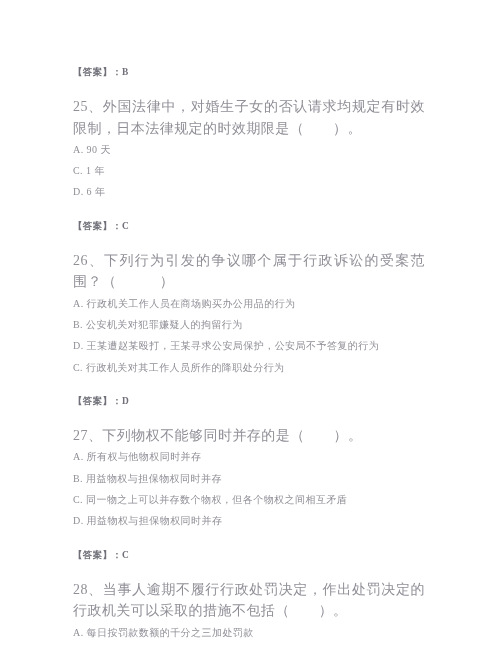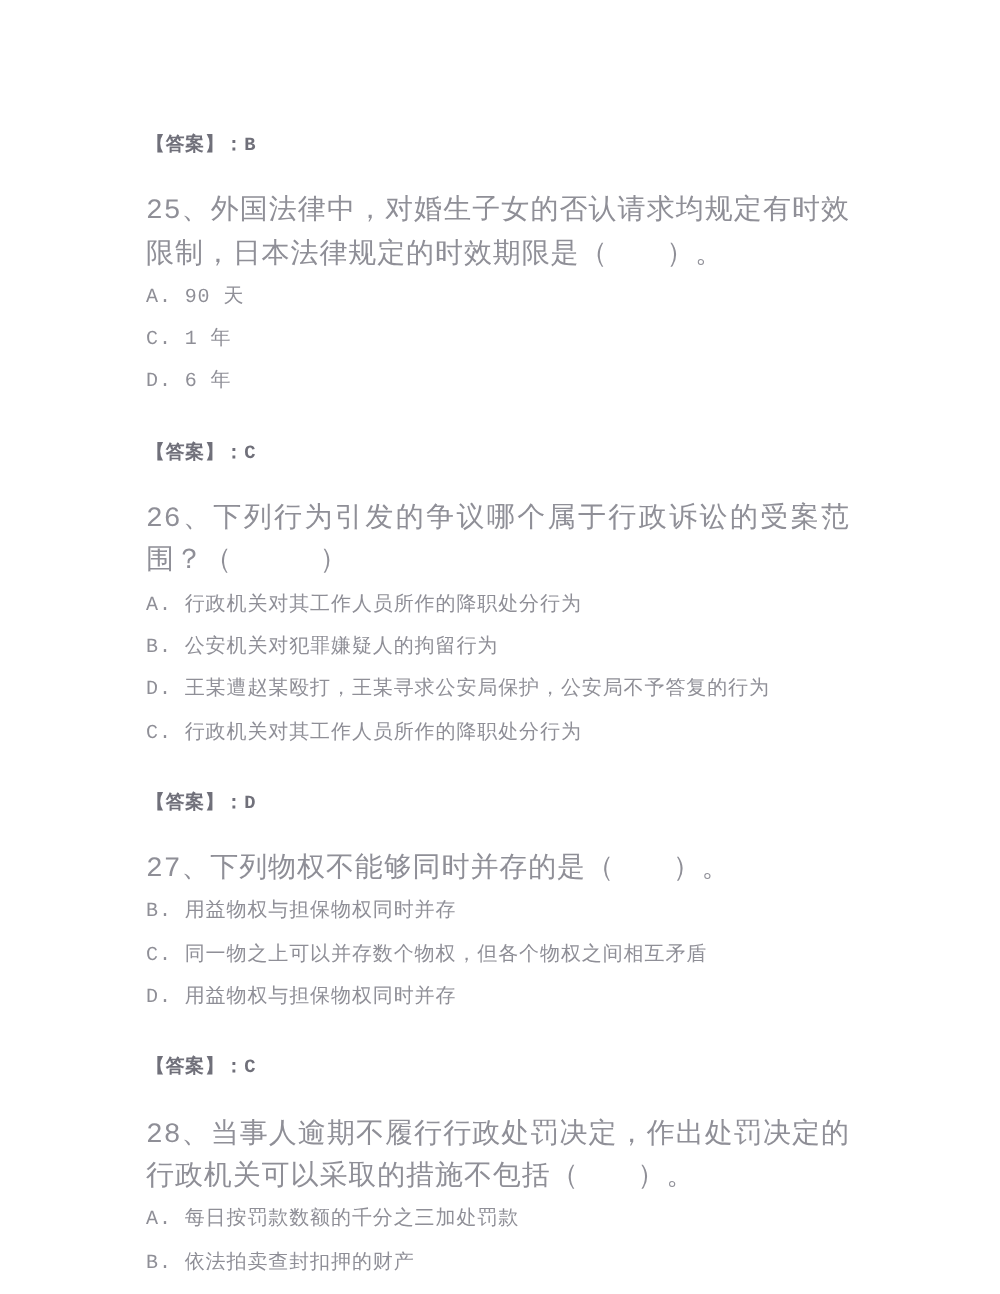--- a/index.html
+++ b/index.html
@@ -13,21 +13,20 @@
     font-family: "Liberation Serif", "DejaVu Serif", serif;
     overflow: hidden;
   }
   .page {
     position: relative;
     width: 482px;
     height: 647px;
     background: #ffffff;
     box-sizing: border-box;
     padding: 62px 100px 0 73px;
-    font-family: Liberation Mono, monospace;
   }
   .doc-body {
     width: 352px;
   }
   .line {
     font-size: 10px;
     line-height: 21.3px;
     color: #8f8f97;
     letter-spacing: 0.45px;
     white-space: nowrap;
@@ -74,32 +73,33 @@
       <div class="line">C. 1 年</div>
       <div class="line">D. 6 年</div>
     </div>
 
     <div class="block-answer">
       <div class="answer">【答案】：C</div>
     </div>
 
     <div class="block-question">
       <div class="q-stem">26、下列行为引发的争议哪个属于行政诉讼的受案范围？（　　　）</div>
-      <div class="line">A. 行政机关对其工作人员所作的降职处分行为</div>
+      <div class="line">A. 行政机关工作人员在商场购买办公用品的行为</div>
       <div class="line">B. 公安机关对犯罪嫌疑人的拘留行为</div>
       <div class="line">D. 王某遭赵某殴打，王某寻求公安局保护，公安局不予答复的行为</div>
       <div class="line">C. 行政机关对其工作人员所作的降职处分行为</div>
     </div>
 
     <div class="block-answer">
       <div class="answer">【答案】：D</div>
     </div>
 
     <div class="block-question">
       <div class="q-stem">27、下列物权不能够同时并存的是（　　）。</div>
+      <div class="line">A. 所有权与他物权同时并存</div>
       <div class="line">B. 用益物权与担保物权同时并存</div>
       <div class="line">C. 同一物之上可以并存数个物权，但各个物权之间相互矛盾</div>
       <div class="line">D. 用益物权与担保物权同时并存</div>
     </div>
 
     <div class="block-answer">
       <div class="answer">【答案】：C</div>
     </div>
 
     <div class="block-question">

